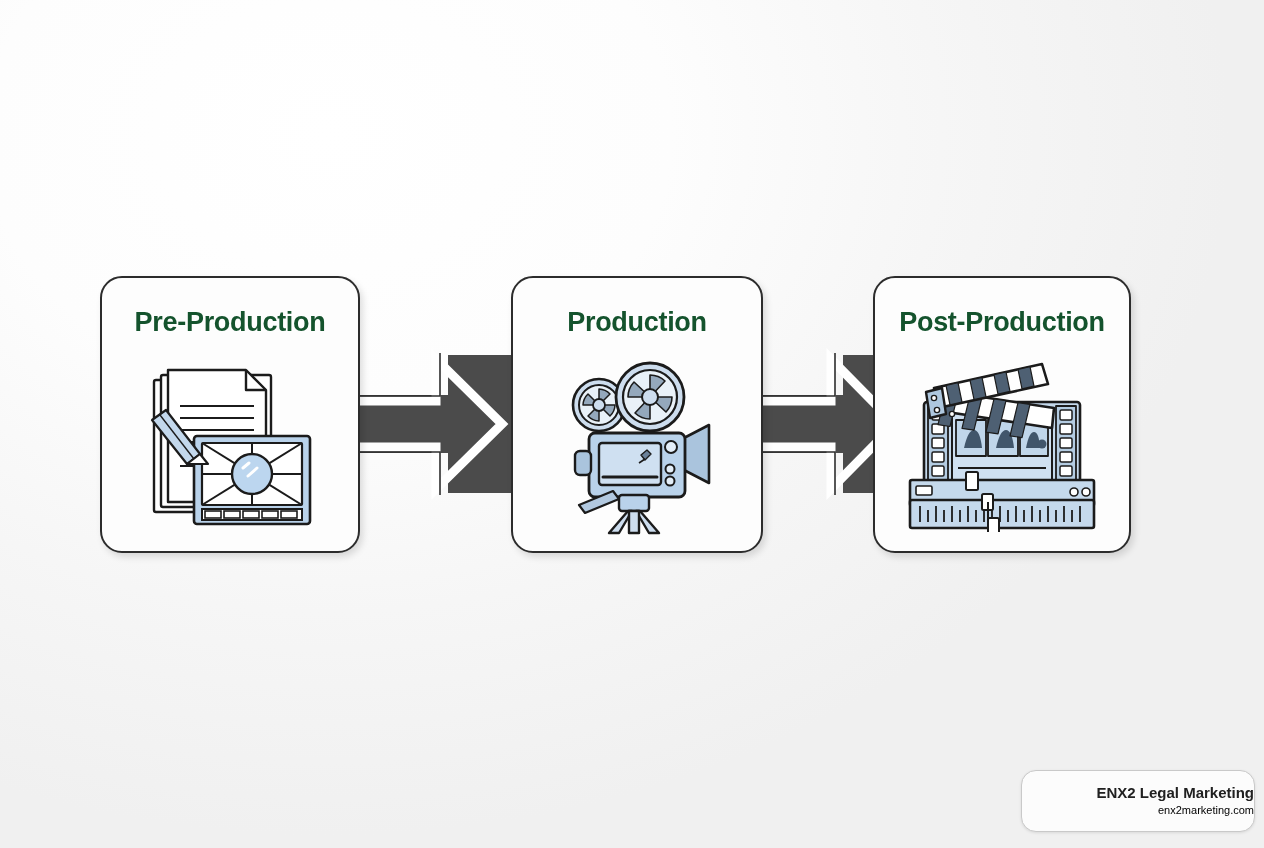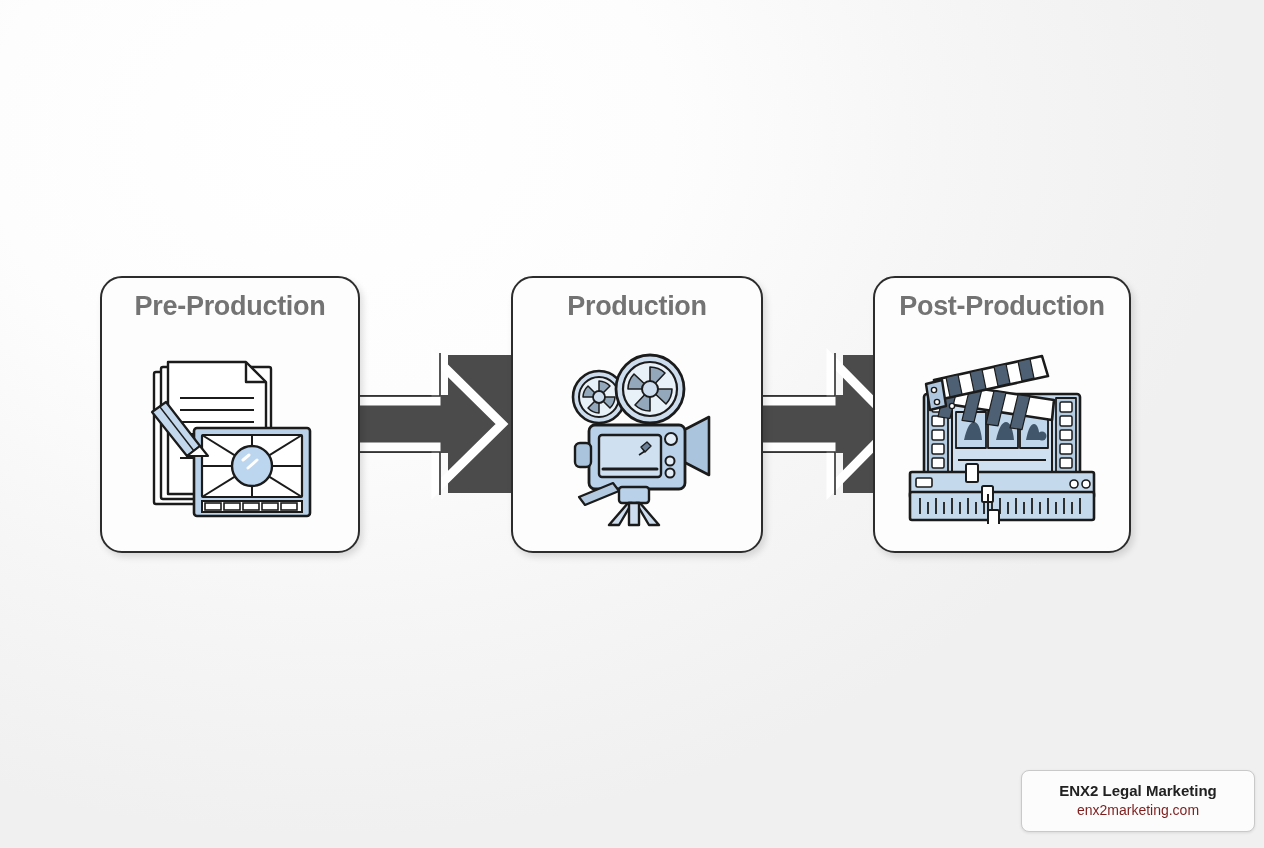--- a/index.html
+++ b/index.html
@@ -32,24 +32,24 @@
     border: 2px solid #2c2c2c;
     border-radius: 22px;
     box-shadow: 3px 4px 7px rgba(0,0,0,0.13);
     box-sizing: border-box;
     display: flex;
     flex-direction: column;
     align-items: center;
     z-index: 4;
   }
   .card-title {
-    margin-top: 14px;
+    margin-top: 30px;
     font-size: 27px;
     font-weight: bold;
-    color: #737373;
+    color: #14532d;
     letter-spacing: -0.3px;
     white-space: nowrap;
     line-height: 1.1;
   }
   .card-icon {
     margin-top: 6px;
     flex: 1;
     display: flex;
     align-items: center;
     justify-content: center;
@@ -73,39 +73,39 @@
 
   
   #watermark {
     position: absolute;
     left: 1021px;
     top: 770px;
     width: 234px;
     height: 62px;
     background: #fcfcfc;
     border: 1px solid #c9c9c9;
-    border-radius: 8px;
+    border-radius: 15px;
     box-shadow: 0 1px 3px rgba(0,0,0,0.10);
     box-sizing: border-box;
     display: flex;
     flex-direction: column;
-    align-items: center;
+    align-items: flex-end;
     justify-content: center;
     z-index: 9;
   }
   #watermark .wm-name {
     font-size: 15px;
     font-weight: bold;
     color: #212121;
     line-height: 1.25;
     white-space: nowrap;
   }
   #watermark .wm-url {
-    font-size: 14px;
-    color: #7f1d1d;
+    font-size: 11px;
+    color: #000000;
     line-height: 1.35;
     white-space: nowrap;
   }
 </style>
 </head>
 <body>
 
 <div id="stage">
 
   <div class="arrow" id="arrow-1">

